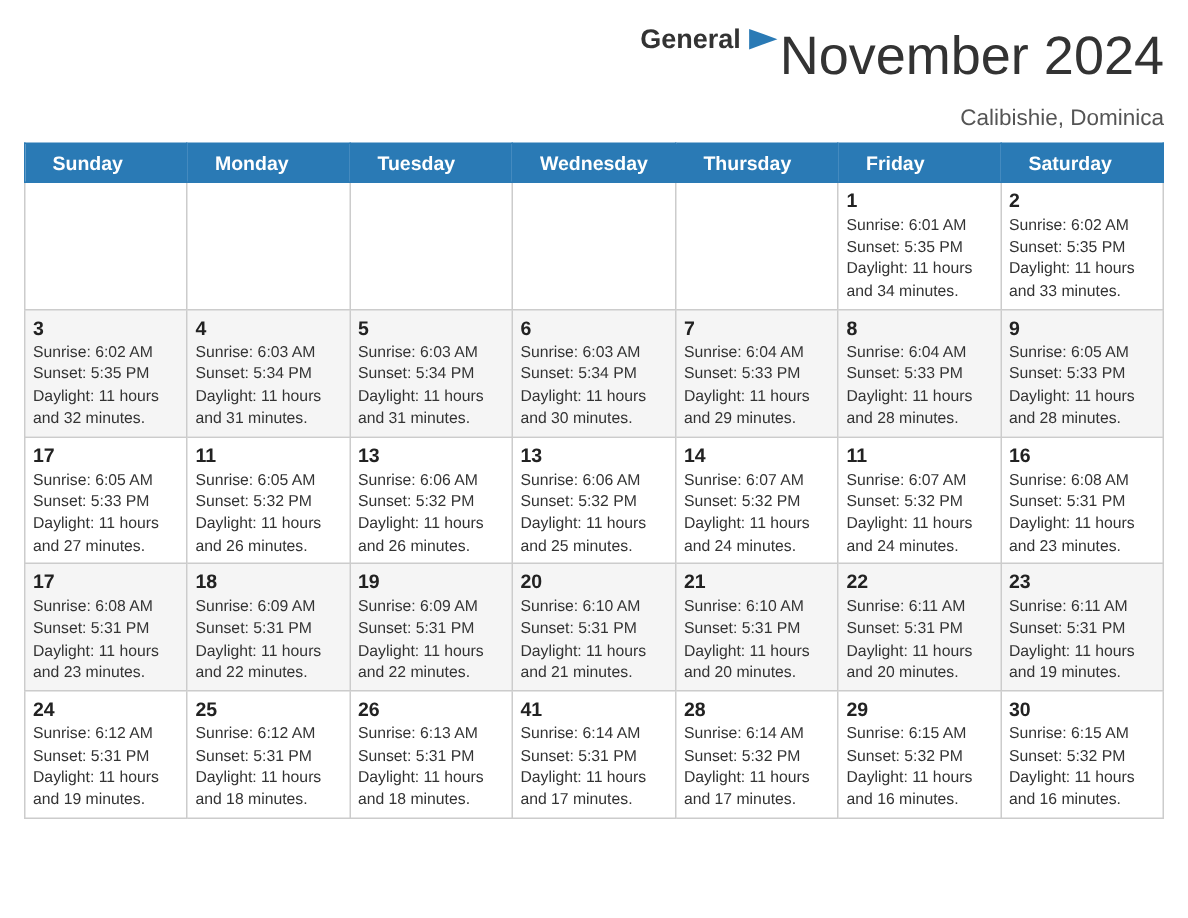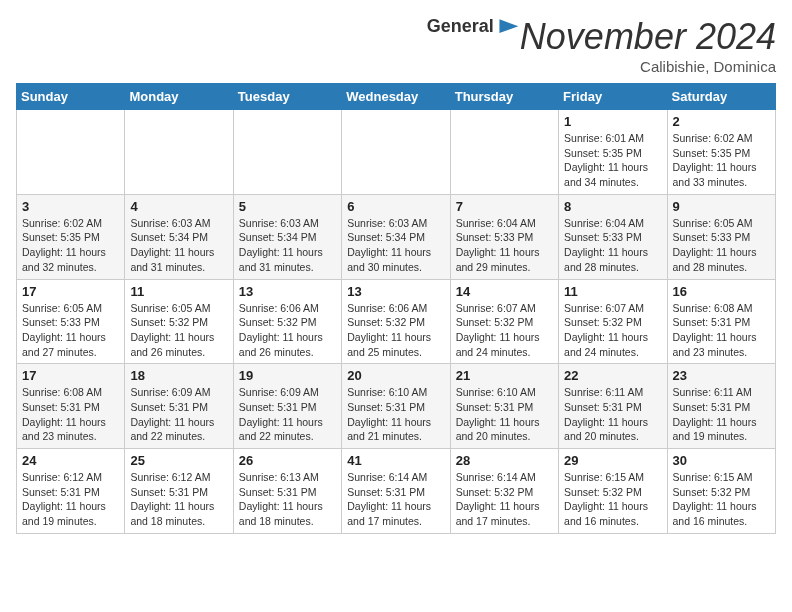--- a/index.html
+++ b/index.html
@@ -27,35 +27,35 @@
       height: 20px;
       margin-left: 2px;
     }
     .title-block {
       text-align: right;
     }
     .month-title {
       font-size: 36px;
       font-weight: normal;
       color: #333;
-      font-style: italic;
     }
     .location {
       font-size: 15px;
       color: #555;
+      margin-top: 12px;
     }
     .calendar {
       width: 100%;
       border-collapse: collapse;
     }
     .calendar th {
       background-color: #2a7ab5;
       color: #fff;
       text-align: left;
-      padding: 5px 4px;
+      padding: 5px 18px;
       font-size: 13px;
       border: 1px solid #2a7ab5;
     }
     .calendar td {
       vertical-align: top;
       border: 1px solid #ccc;
       padding: 4px 5px;
       width: calc(100%/7);
       height: 84px;
       background: #fff;

